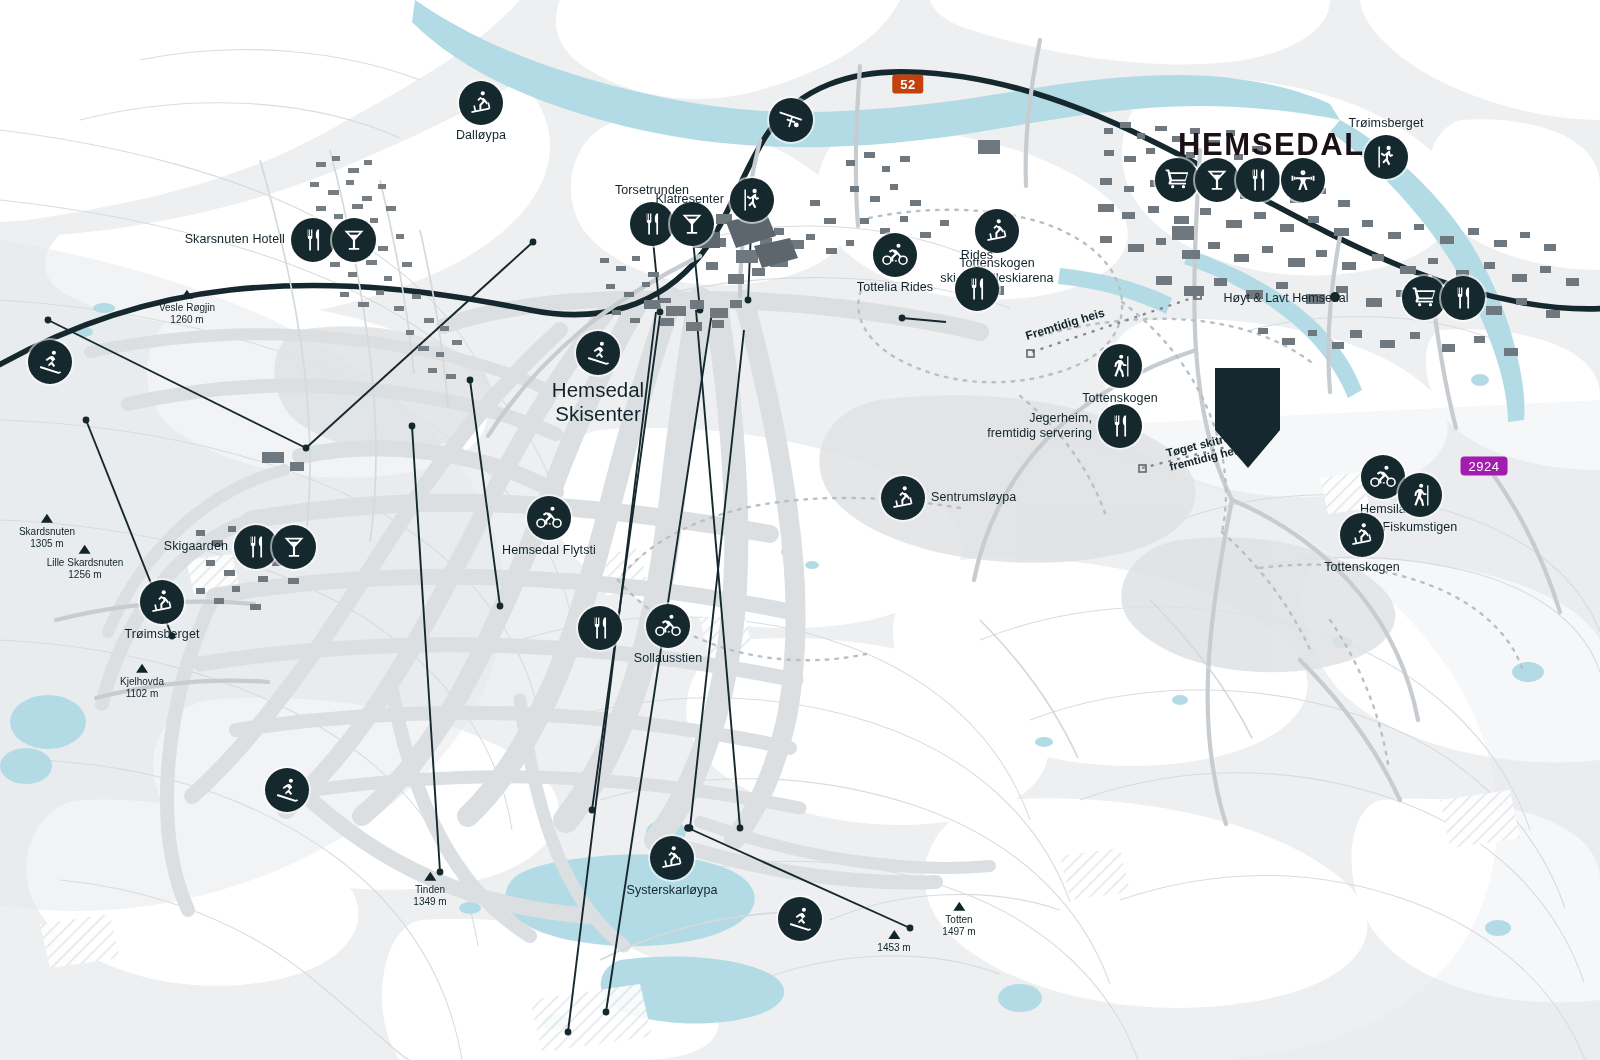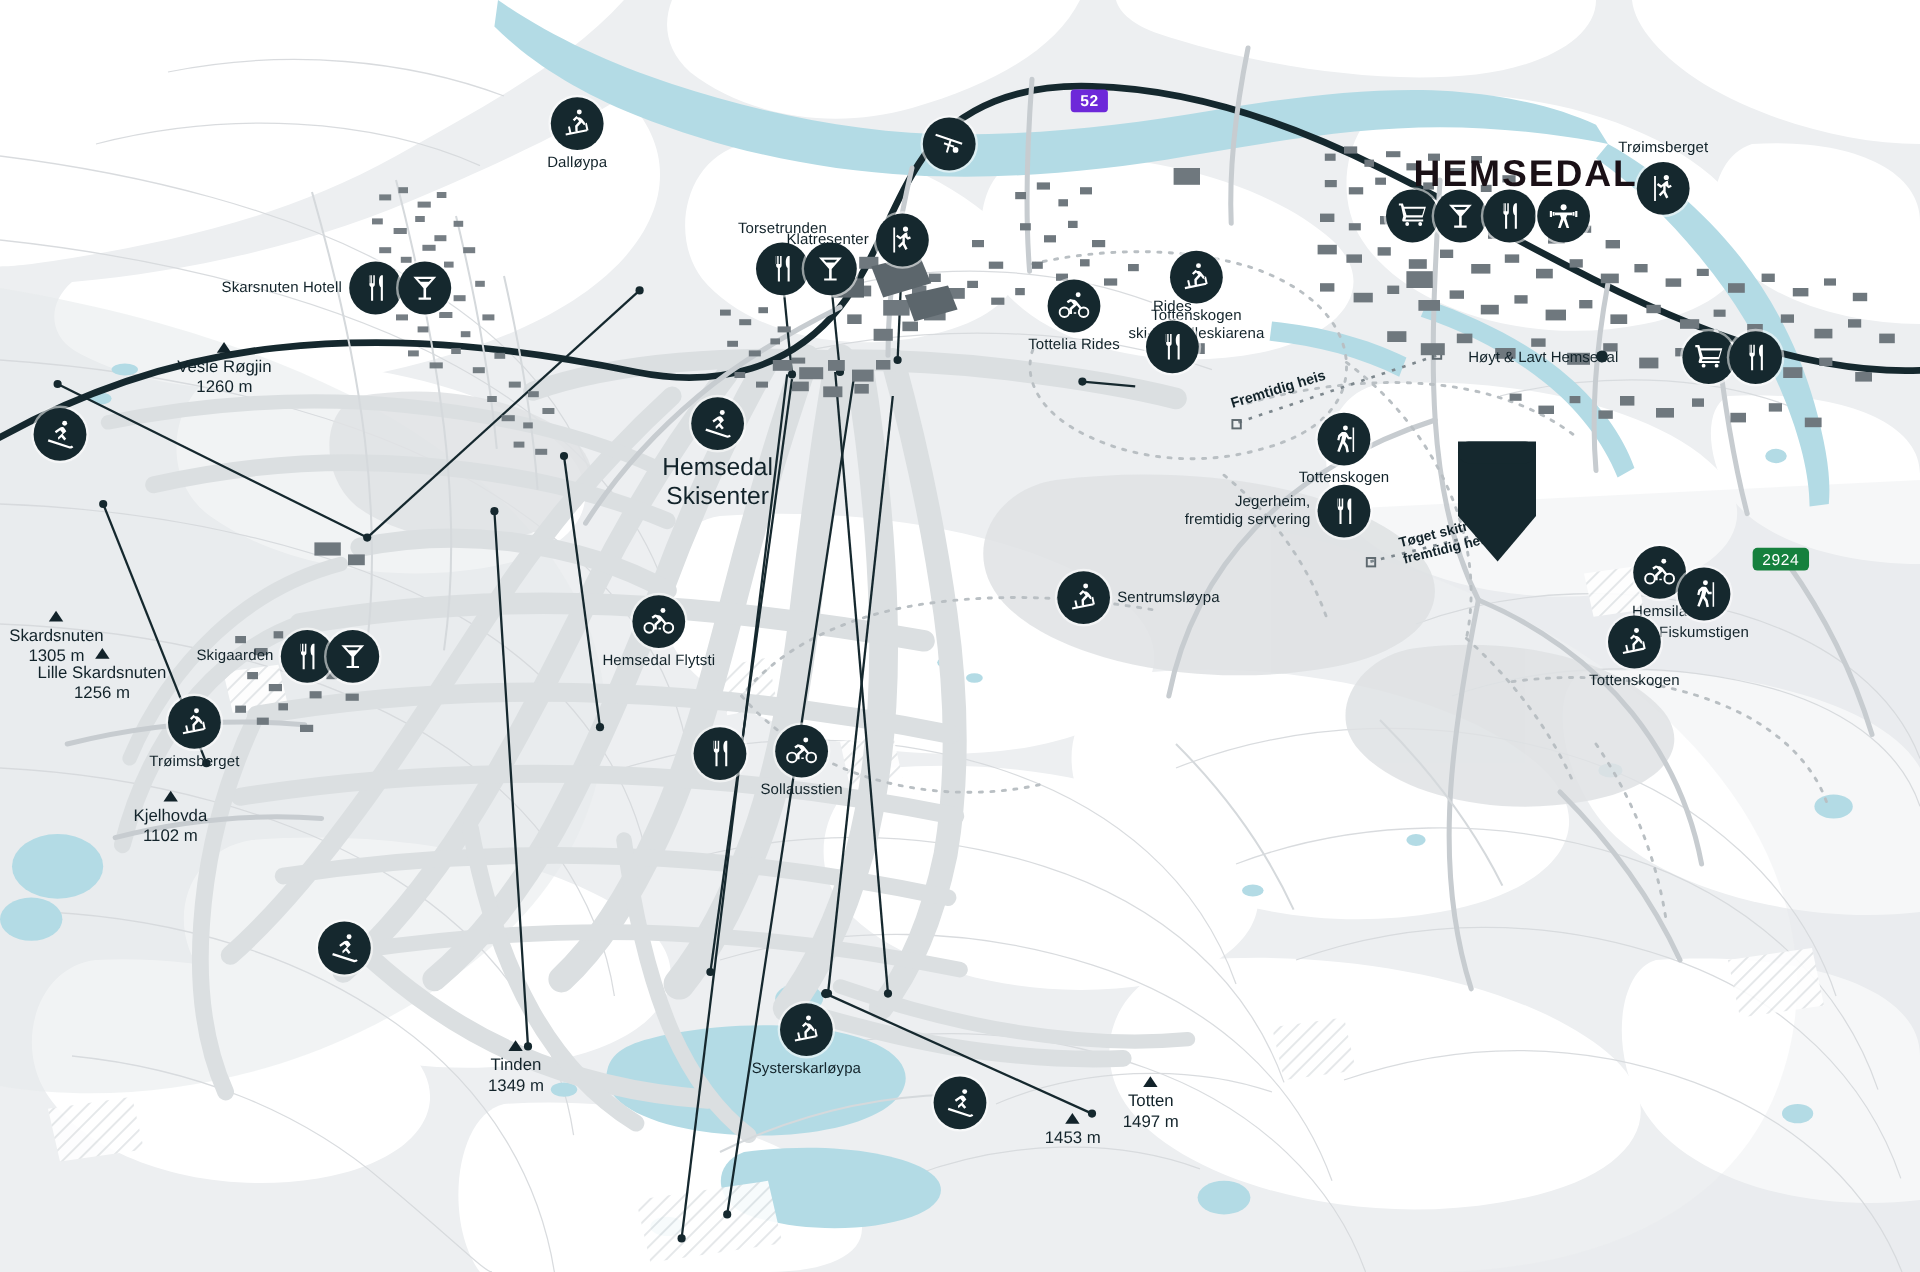--- a/index.html
+++ b/index.html
@@ -40,38 +40,38 @@
 
   
   .peak{position:absolute;transform:translate(-50%,-50%);text-align:center;}
   .peak .tri{
     width:0;height:0;margin:0 auto 3px auto;
     border-left:6px solid transparent;
     border-right:6px solid transparent;
     border-bottom:9px solid #12232a;
   }
   .peak .ptxt{
-    font-size:14px;color:#12232a;line-height:1.22;white-space:pre;
+    font-size:10px;color:#12232a;line-height:1.22;white-space:pre;
   }
 
   
   .maplabel{position:absolute;color:#12232a;white-space:pre;line-height:1.2;}
 
   #title-hemsedal{
     font-size:31px;font-weight:700;letter-spacing:1.6px;color:#1a1016;
   }
   #title-skisenter{
     font-size:20.5px;color:#12232a;text-align:center;line-height:1.18;font-weight:400;
   }
   .road-badge{
     position:absolute;transform:translate(-50%,-50%);
-    background:#6d28d9;color:#fff;font-size:13px;font-weight:700;
+    background:#c2410c;color:#fff;font-size:13px;font-weight:700;
     padding:2px 8px;border-radius:3px;letter-spacing:.5px;
   }
-  .road-badge.grey{background:#15803d;font-weight:400;border-radius:4px;}
+  .road-badge.grey{background:#a21caf;font-weight:400;border-radius:4px;}
 
   .rot{transform-origin:left center;}
 </style>
 </head>
 <body>
 
 <div id="map-root">
 
   <svg class="layer" viewBox="0 0 1600 1060" preserveAspectRatio="none">
     <defs>

